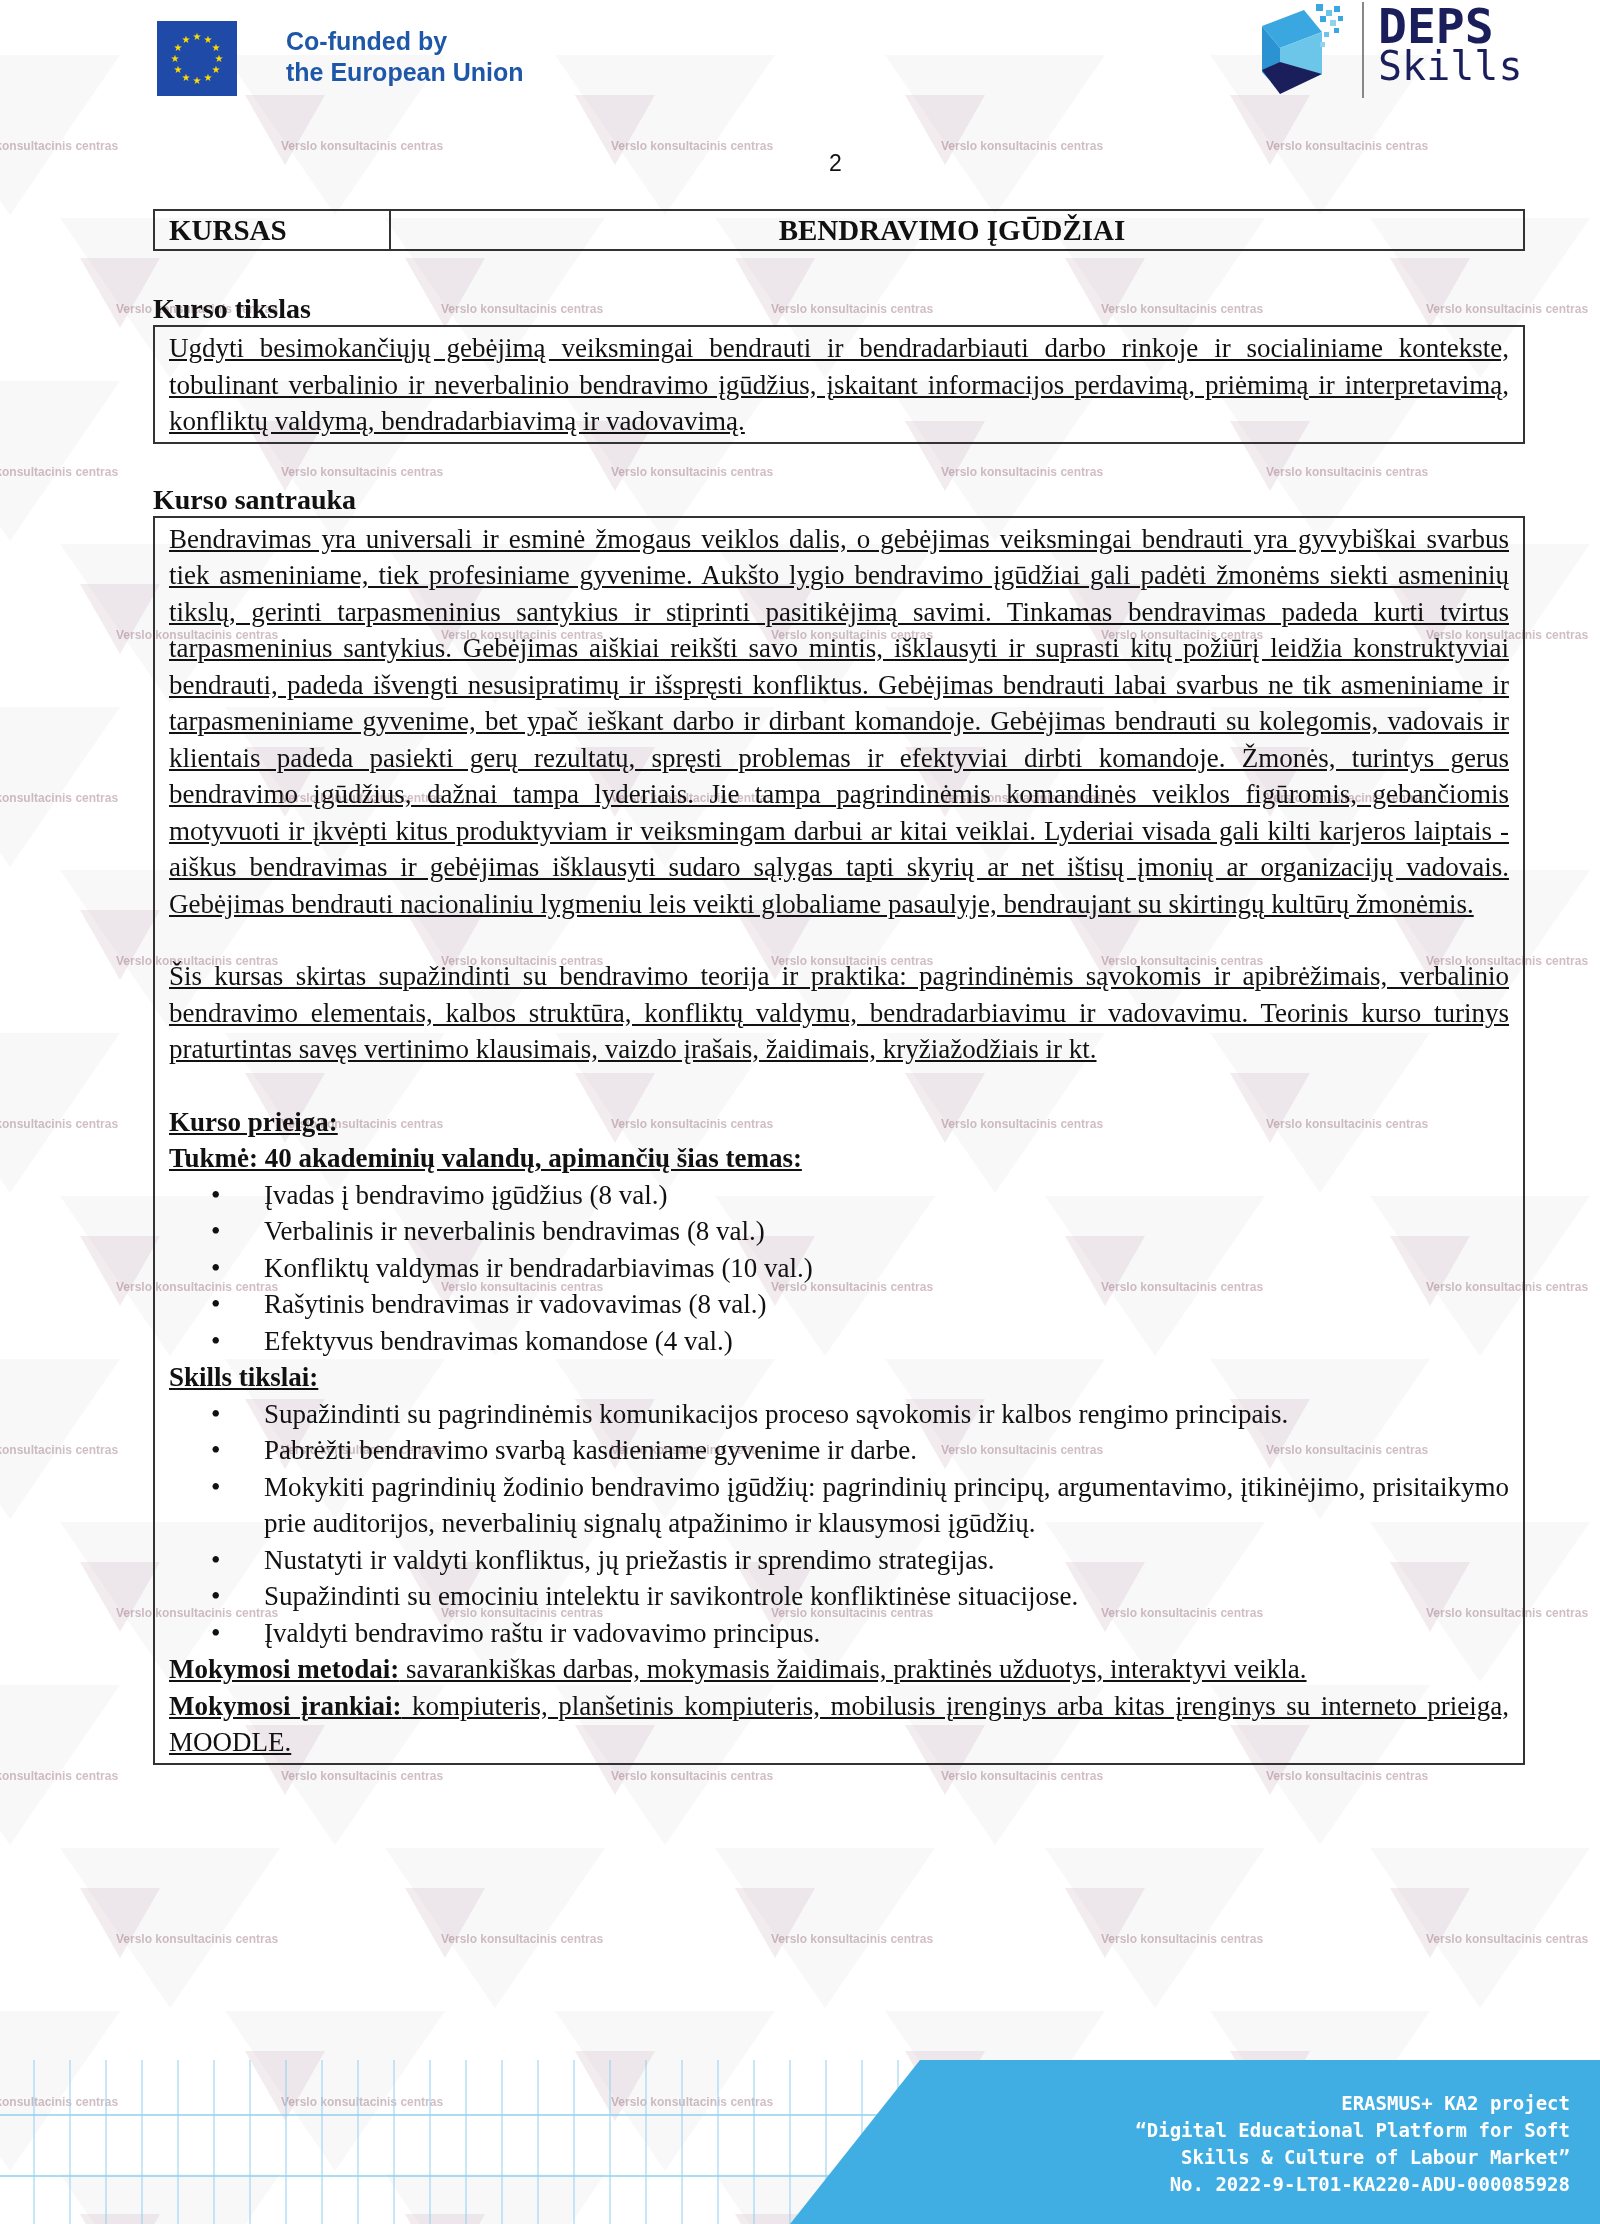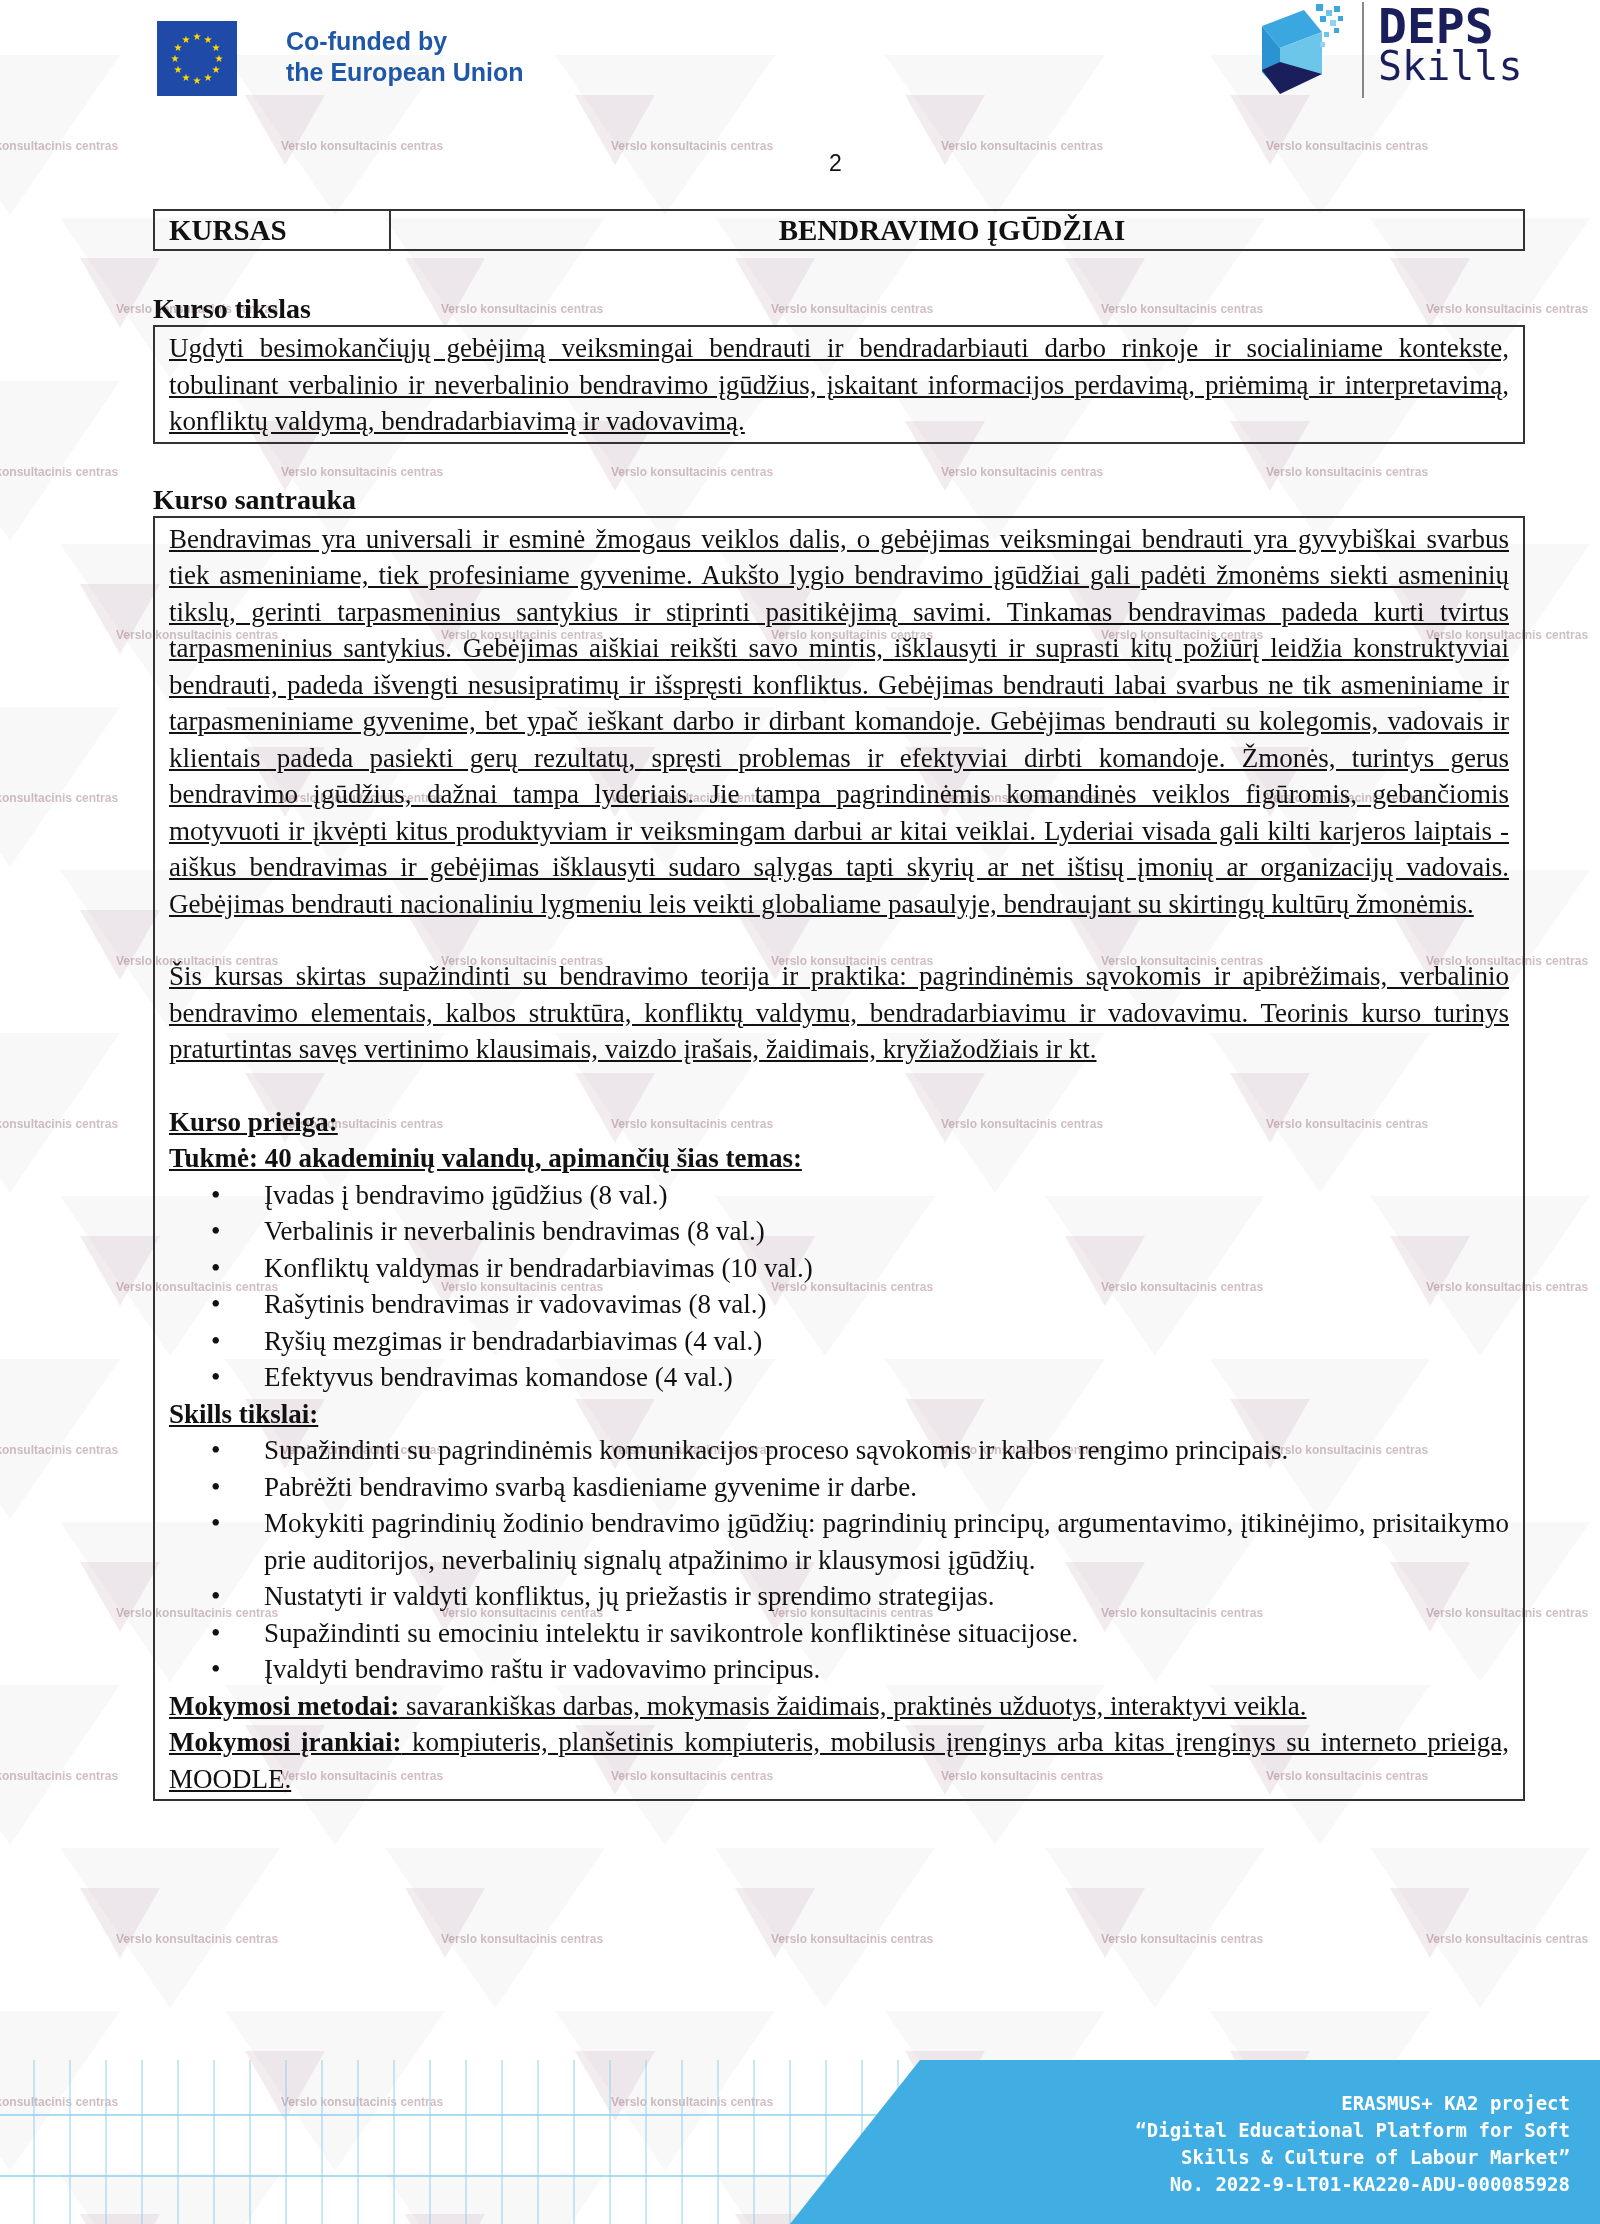--- a/index.html
+++ b/index.html
@@ -465,21 +465,20 @@
     <div class="gap"></div>
     <p>Šis kursas skirtas supažindinti su bendravimo teorija ir praktika: pagrindinėmis sąvokomis ir apibrėžimais, verbalinio bendravimo elementais, kalbos struktūra, konfliktų valdymu, bendradarbiavimu ir vadovavimu. Teorinis kurso turinys praturtintas savęs vertinimo klausimais, vaizdo įrašais, žaidimais, kryžiažodžiais ir kt.</p>
     <div class="gap"></div>
     <p class="bold">Kurso prieiga:</p>
     <p class="bold">Tukmė: 40 akademinių valandų, apimančių šias temas:</p>
     <ul class="bul">
       <li>Įvadas į bendravimo įgūdžius (8 val.)</li>
       <li>Verbalinis ir neverbalinis bendravimas (8 val.)</li>
       <li>Konfliktų valdymas ir bendradarbiavimas (10 val.)</li>
       <li>Rašytinis bendravimas ir vadovavimas (8 val.)</li>
-      <li>Ryšių mezgimas ir bendradarbiavimas (4 val.)</li>
       <li>Efektyvus bendravimas komandose (4 val.)</li>
     </ul>
     <p class="bold">Skills tikslai:</p>
     <ul class="bul">
       <li>Supažindinti su pagrindinėmis komunikacijos proceso sąvokomis ir kalbos rengimo principais.</li>
       <li>Pabrėžti bendravimo svarbą kasdieniame gyvenime ir darbe.</li>
       <li>Mokykiti pagrindinių žodinio bendravimo įgūdžių: pagrindinių principų, argumentavimo, įtikinėjimo, prisitaikymo prie auditorijos, neverbalinių signalų atpažinimo ir klausymosi įgūdžių.</li>
       <li>Nustatyti ir valdyti konfliktus, jų priežastis ir sprendimo strategijas.</li>
       <li>Supažindinti su emociniu intelektu ir savikontrole konfliktinėse situacijose.</li>
       <li>Įvaldyti bendravimo raštu ir vadovavimo principus.</li>

